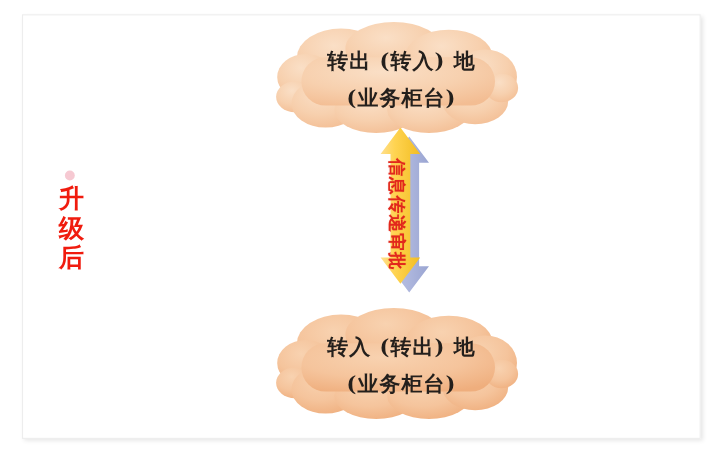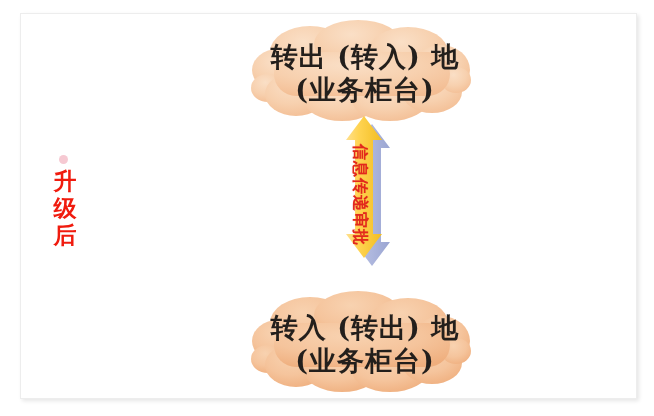--- a/index.html
+++ b/index.html
@@ -68,30 +68,30 @@
   .cloud svg { display: block; }
 
   .cloud-text {
     position: absolute;
     left: 0;
     width: 100%;
     text-align: center;
     color: #231f1c;
     font-family: "DejaVu Serif", serif;
     font-weight: 700;
-    font-size: 27px;
+    font-size: 19px;
     line-height: 33px;
     white-space: pre-line;
     letter-spacing: 1px;
   }
 
   #cloud-top { left: 250px; top: 18px; width: 222px; height: 104px; }
   #cloud-top .cloud-text { top: 22px; left: 8px; width: 214px; }
 
-  #cloud-bottom { left: 250px; top: 289px; width: 222px; height: 104px; }
+  #cloud-bottom { left: 250px; top: 278px; width: 222px; height: 104px; }
   #cloud-bottom .cloud-text { top: 22px; left: 8px; width: 214px; }
 
   
   #arrow-group {
     position: absolute;
     left: 338px;
     top: 116px;
     width: 62px;
     height: 158px;
   }

